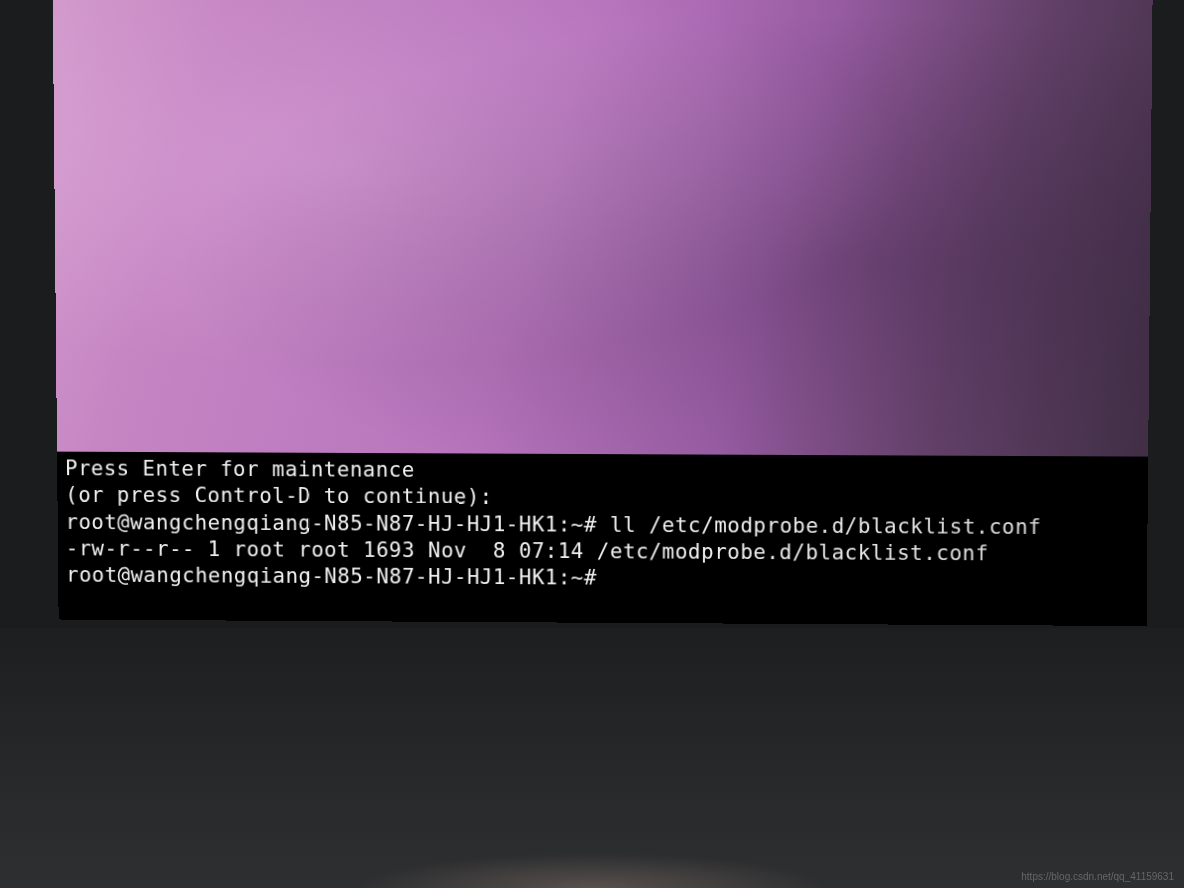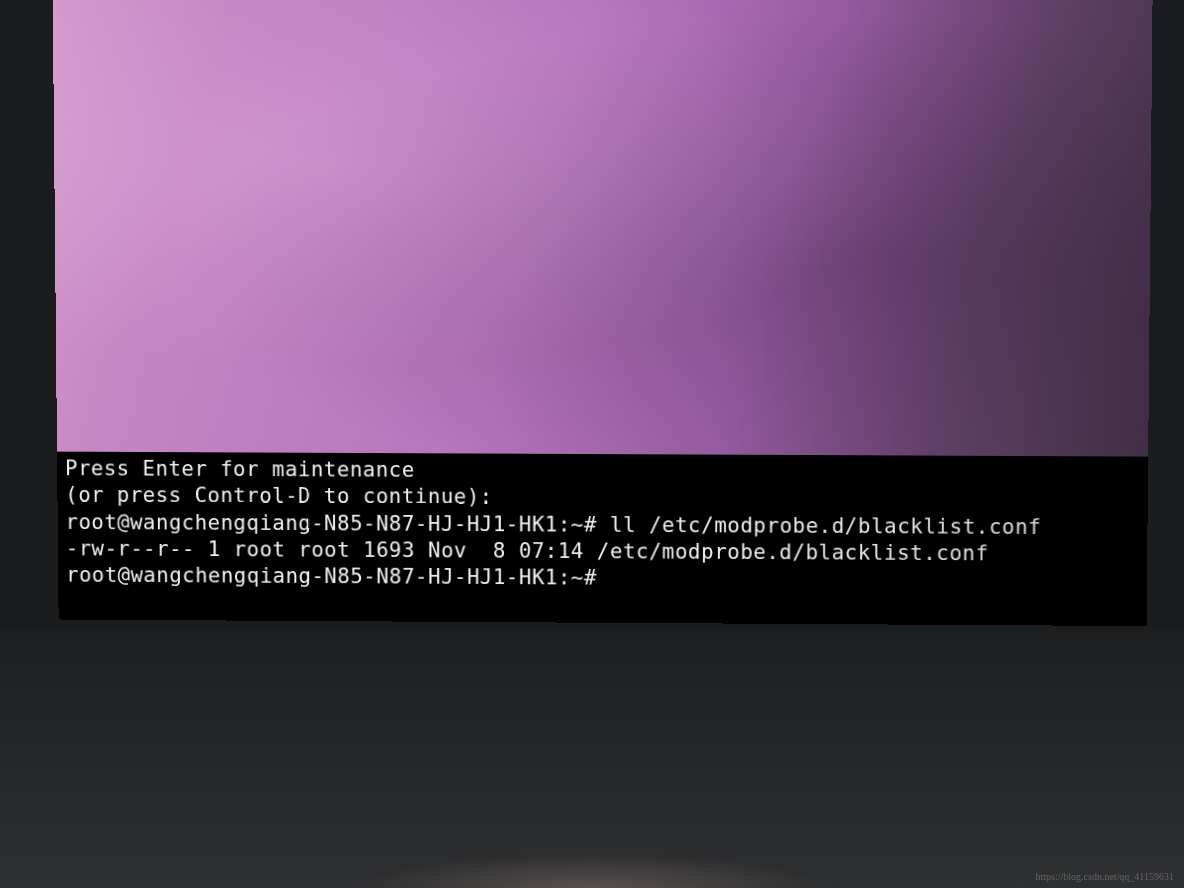--- a/index.html
+++ b/index.html
@@ -95,21 +95,21 @@
       background: linear-gradient(90deg, transparent 0%, rgba(0,0,0,0.15) 100%);
       pointer-events: none;
     }
     
     .watermark {
       position: absolute;
       bottom: 6px;
       right: 10px;
       color: #666;
       font-size: 10px;
-      font-family: Liberation Serif, serif;
+      font-family: Liberation Sans, sans-serif;
     }
     
     .bottom-dark {
       position: absolute;
       bottom: 0;
       left: 0;
       width: 100%;
       height: 260px;
       background: linear-gradient(180deg, #1c1e20 0%, #28292b 60%, #2e2f31 100%);
     }

